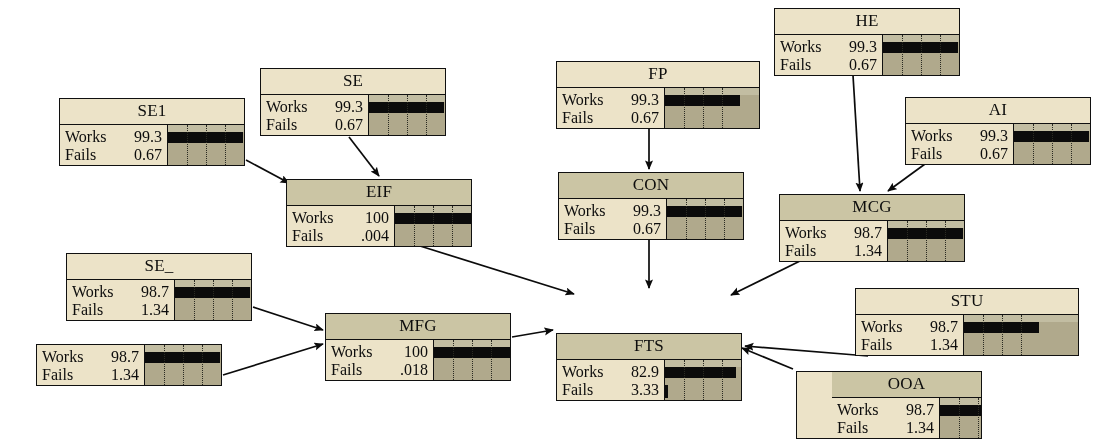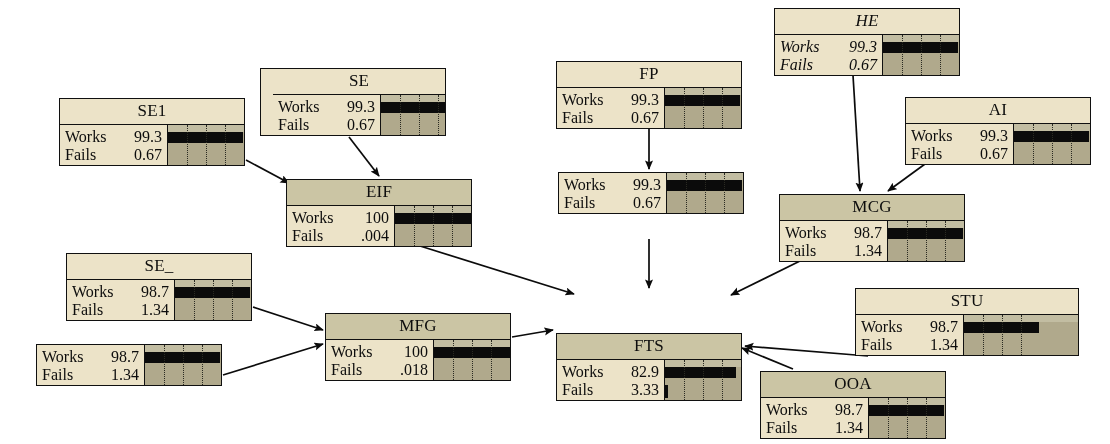--- a/index.html
+++ b/index.html
@@ -108,21 +108,21 @@
         <line x1="420" y1="246" x2="574" y2="294" marker-end="url(#ah)"></line>
         <line x1="800" y1="261" x2="731" y2="295" marker-end="url(#ah)"></line>
         <line x1="253" y1="307" x2="323" y2="330" marker-end="url(#ah)"></line>
         <line x1="223" y1="375" x2="323" y2="344" marker-end="url(#ah)"></line>
         <line x1="512" y1="337" x2="553" y2="330" marker-end="url(#ah)"></line>
         <line x1="868" y1="356" x2="745" y2="346" marker-end="url(#ah)"></line>
         <line x1="793" y1="369" x2="742" y2="348" marker-end="url(#ah)"></line>
       </g>
   </svg>
   <div id="node-layer">
-      <div class="node leaf" style="left: 774px; top: 8px; width: 186px; font-style: italic;">
+      <div class="node leaf" style="left: 774px; top: 8px; width: 186px;">
         <div class="node-title">HE</div>
         <div class="node-body">
           <div class="stats">
             <div class="srow">
               <span class="k">Works</span>
               <span class="v">99.3</span>
             </div>
             <div class="srow">
               <span class="k">Fails</span>
               <span class="v">0.67</span>
@@ -130,21 +130,21 @@
           </div>
           <div class="gauge">
             <div class="topband"></div>
             <div class="bar" style="width:75px"></div>
             <div class="gl" style="left:19px"></div>
             <div class="gl" style="left:38px"></div>
             <div class="gl" style="left:57px"></div>
           </div>
         </div>
       </div>
-      <div class="node leaf" style="left: 260px; top: 68px; width: 186px; padding-left: 12px;">
+      <div class="node leaf" style="left: 260px; top: 68px; width: 186px;">
         <div class="node-title">SE</div>
         <div class="node-body">
           <div class="stats">
             <div class="srow">
               <span class="k">Works</span>
               <span class="v">99.3</span>
             </div>
             <div class="srow">
               <span class="k">Fails</span>
               <span class="v">0.67</span>
@@ -152,21 +152,21 @@
           </div>
           <div class="gauge">
             <div class="topband"></div>
             <div class="bar" style="width:75px"></div>
             <div class="gl" style="left:19px"></div>
             <div class="gl" style="left:38px"></div>
             <div class="gl" style="left:57px"></div>
           </div>
         </div>
       </div>
-      <div class="node leaf" style="left: 556px; top: 61px; width: 186px;">
+      <div class="node leaf" style="left: 556px; top: 61px; width: 204px;">
         <div class="node-title">FP</div>
         <div class="node-body">
           <div class="stats">
             <div class="srow">
               <span class="k">Works</span>
               <span class="v">99.3</span>
             </div>
             <div class="srow">
               <span class="k">Fails</span>
               <span class="v">0.67</span>
@@ -241,20 +241,21 @@
           <div class="gauge">
             <div class="topband"></div>
             <div class="bar" style="width:76px"></div>
             <div class="gl" style="left:19px"></div>
             <div class="gl" style="left:38px"></div>
             <div class="gl" style="left:57px"></div>
           </div>
         </div>
       </div>
       <div class="node derived" style="left: 558px; top: 172px; width: 186px;">
+        <div class="node-title">CON</div>
         <div class="node-body">
           <div class="stats">
             <div class="srow">
               <span class="k">Works</span>
               <span class="v">99.3</span>
             </div>
             <div class="srow">
               <span class="k">Fails</span>
               <span class="v">0.67</span>
             </div>
@@ -393,21 +394,21 @@
           </div>
           <div class="gauge">
             <div class="topband"></div>
             <div class="bar" style="width:75px"></div>
             <div class="gl" style="left:19px"></div>
             <div class="gl" style="left:38px"></div>
             <div class="gl" style="left:57px"></div>
           </div>
         </div>
       </div>
-      <div class="node derived" style="left: 760px; top: 371px; width: 186px;">
+      <div class="node derived" style="left: 796px; top: 371px; width: 186px; padding-left: 35px;">
         <div class="node-title">OOA</div>
         <div class="node-body">
           <div class="stats">
             <div class="srow">
               <span class="k">Works</span>
               <span class="v">98.7</span>
             </div>
             <div class="srow">
               <span class="k">Fails</span>
               <span class="v">1.34</span>

